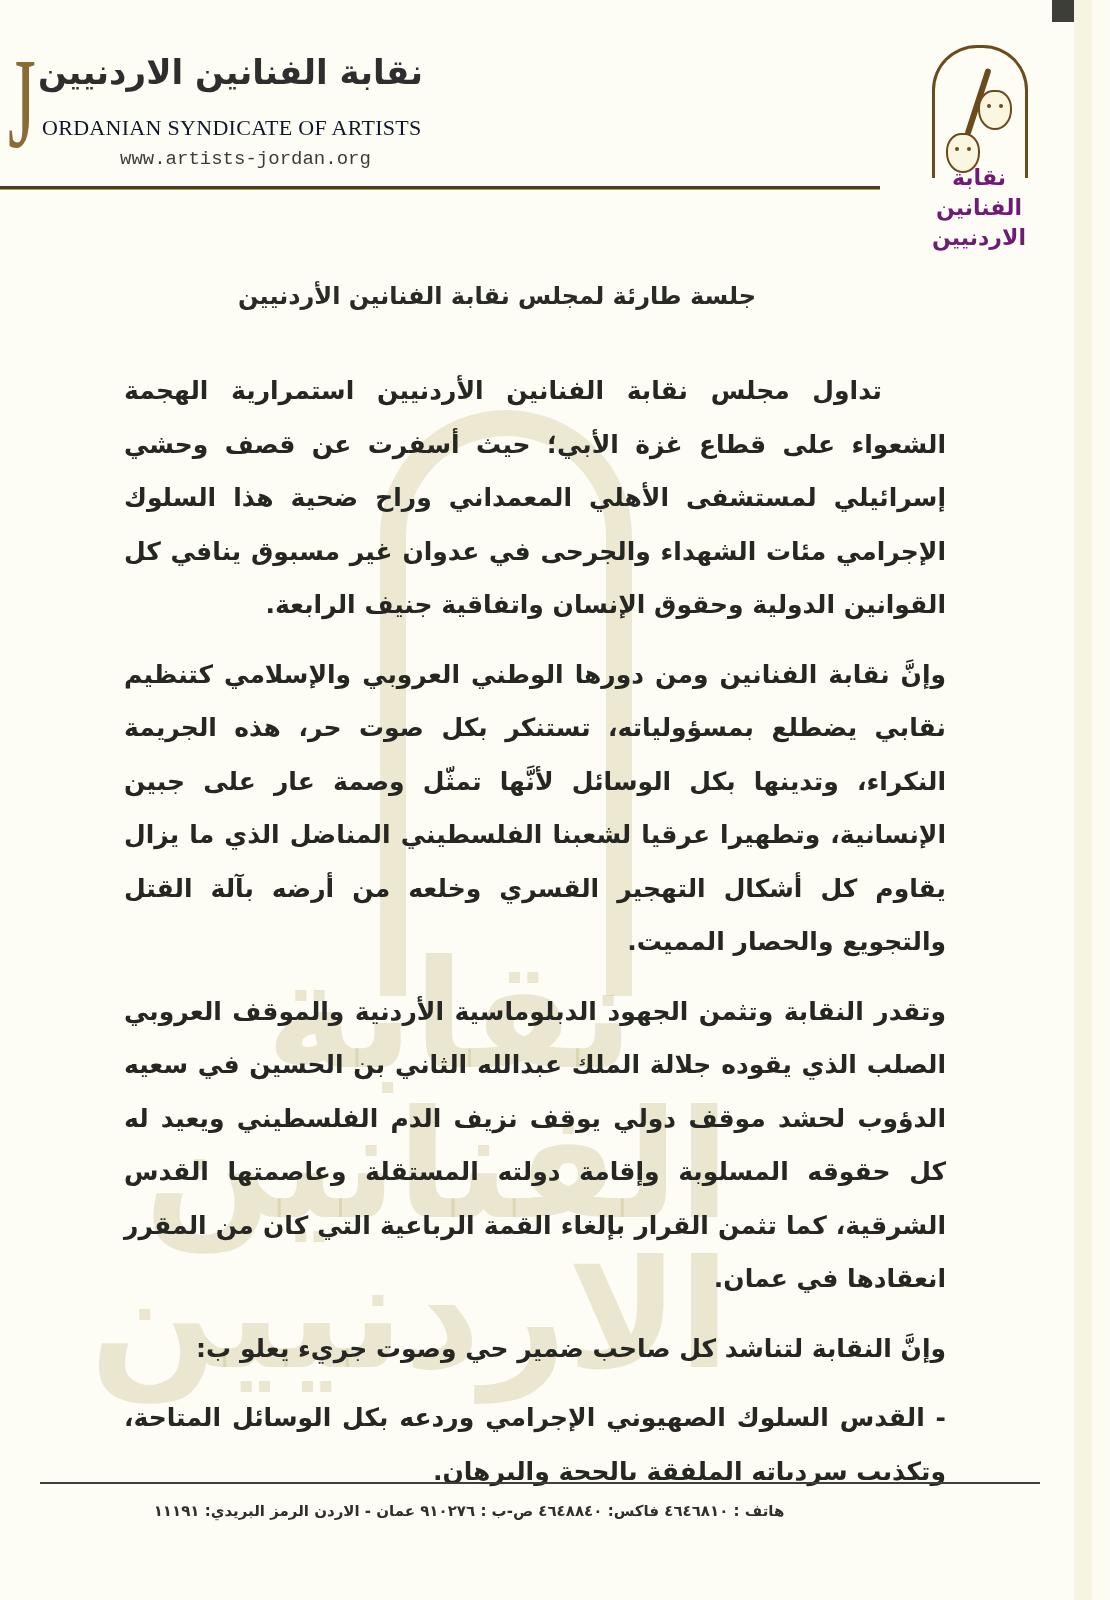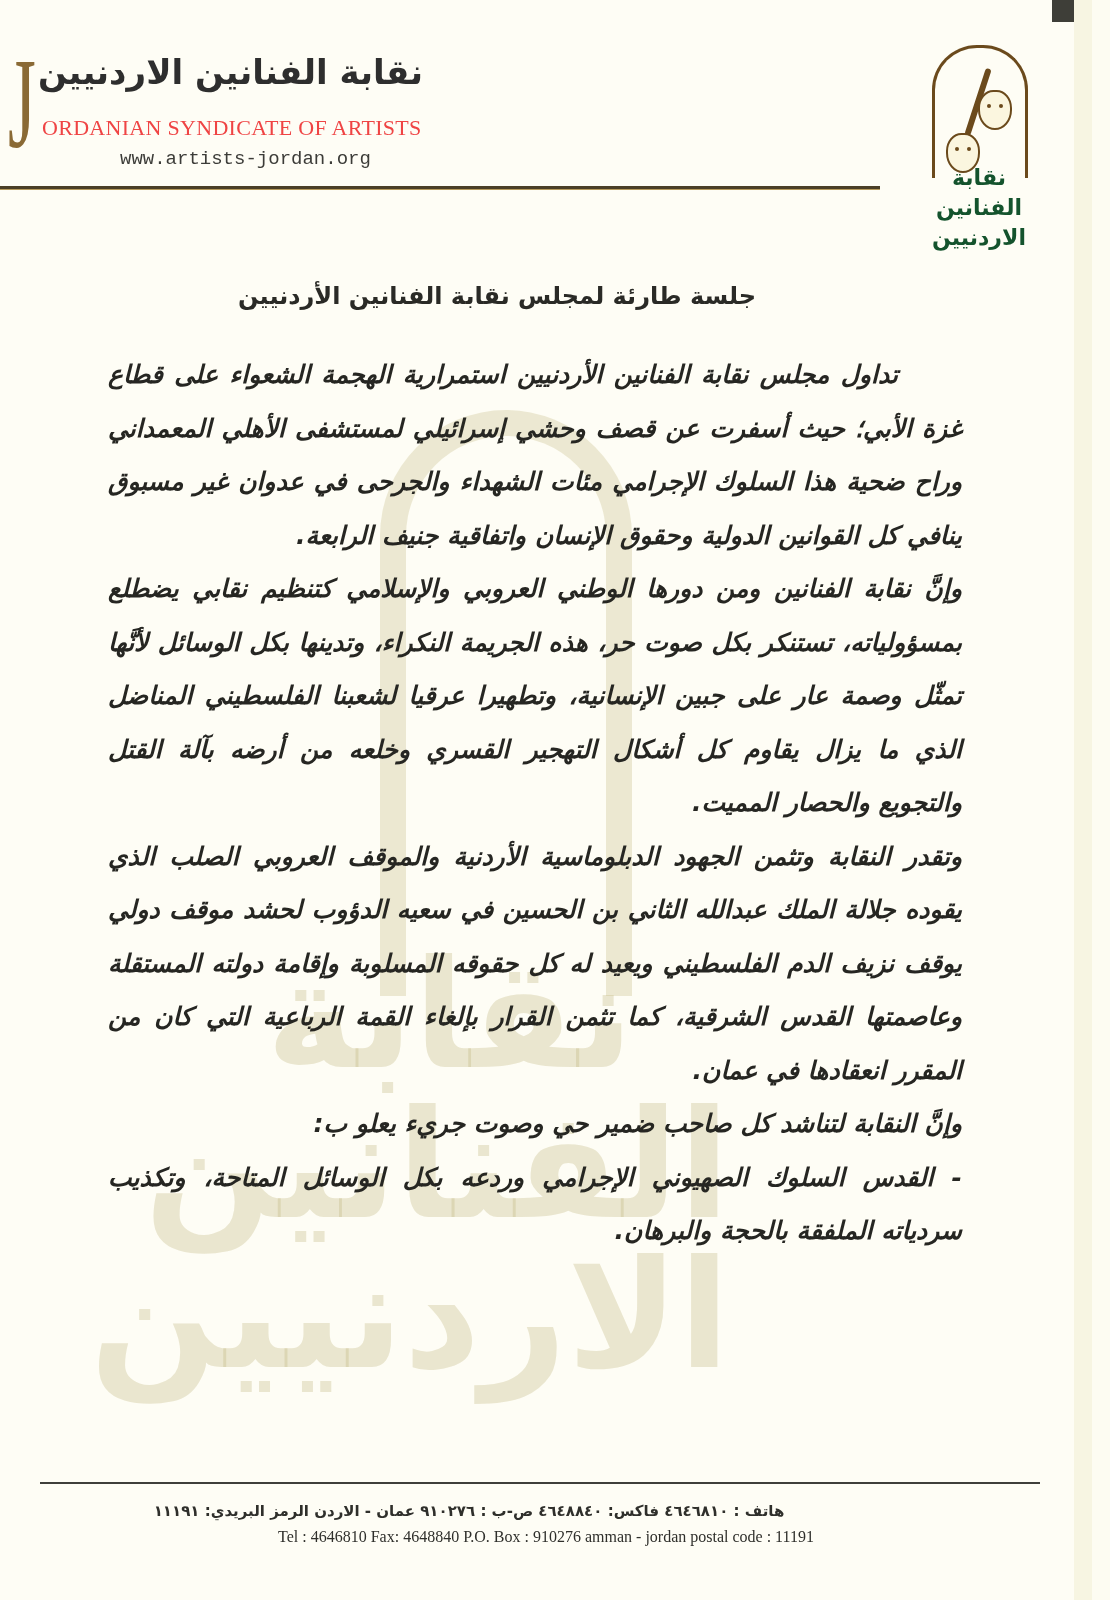--- a/index.html
+++ b/index.html
@@ -17,42 +17,42 @@
   .big-j {
     position: absolute; left: 8px; top: 48px; font-family: "Liberation Serif", serif;
     font-size: 130px; line-height: 110px; color: #8a6a35; transform: scaleX(0.55); transform-origin: left top;
   }
   .ar-name {
     position: absolute; left: 38px; top: 52px; width: 400px; text-align: left; direction: rtl;
     font-family: "DejaVu Sans", sans-serif; font-weight: bold; font-size: 34px; color: #2e2e2e; letter-spacing: 0;
   }
   .en-name {
     position: absolute; left: 42px; top: 115px; font-family: "Liberation Serif", serif;
-    font-size: 22px; color: #ef4444; letter-spacing: 0.3px;
+    font-size: 22px; color: #0f172a; letter-spacing: 0.3px;
   }
   .web {
     position: absolute; left: 120px; top: 148px; font-family: Liberation Mono, monospace;
     font-size: 19px; color: #3c3c38;
   }
   .header-rule {
     position: absolute; left: 0; top: 186px; width: 880px; height: 3px; background: #4a3f26;
   }
   .header-rule2 {
     position: absolute; left: 0; top: 189px; width: 880px; height: 1px; background: #b59a5c;
   }
 
   
   .logo { position: absolute; left: 918px; top: 45px; width: 130px; height: 190px; }
   .logo-arch {
     position: absolute; left: 14px; top: 0; width: 90px; height: 130px;
     border: 3px solid #6b4a1c; border-bottom: none; border-radius: 45px 45px 0 0;
   }
   .logo-text {
     position: absolute; left: -4px; top: 118px; width: 130px; direction: rtl; text-align: center;
-    font-weight: bold; font-size: 22px; line-height: 30px; color: #14532d;
+    font-weight: bold; font-size: 22px; line-height: 30px; color: #701a75;
   }
   .mask { position: absolute; width: 30px; height: 36px; border: 2px solid #6b4a1c; border-radius: 45% 45% 50% 50%; background: #fbf6df; }
   .mask-happy { left: 60px; top: 45px; }
   .mask-sad { left: 28px; top: 88px; }
   .mask .eye { position: absolute; width: 4px; height: 4px; background: #6b4a1c; border-radius: 50%; }
   .note-stem { position: absolute; left: 57px; top: 22px; width: 6px; height: 70px; background: #6b4a1c; border-radius: 3px; transform: rotate(18deg); }
 
   
   .watermark {
     position: absolute; left: 130px; top: 380px; width: 580px; height: 830px; pointer-events: none;
@@ -68,21 +68,21 @@
 
   
   .title {
     position: absolute; left: 0; top: 282px; width: 994px; text-align: center; direction: rtl;
     font-size: 24px; font-weight: bold; color: #2a2a26;
   }
   .body {
     position: absolute; left: 108px; top: 348px; width: 854px; direction: rtl; text-align: justify;
     font-size: 25px; line-height: 53.5px; font-weight: bold; color: #262622;
   }
-  .body p { margin: 0; text-align-last: right; font-style: italic; }
+  .body p { margin: 16px; text-align-last: right; }
   .body p.first { text-indent: 64px; }
 
   
   .footer-rule { position: absolute; left: 40px; top: 1482px; width: 1000px; height: 2px; background: #3f3f3a; }
   .footer-ar {
     position: absolute; left: 0; top: 1502px; width: 938px; text-align: center; direction: rtl;
     font-size: 15px; font-weight: bold; color: #2f2f2b;
   }
   .footer-en {
     position: absolute; left: 0; top: 1528px; width: 1092px; text-align: center;
@@ -129,14 +129,13 @@
   <div class="body">
     <p class="first">تداول مجلس نقابة الفنانين الأردنيين استمرارية الهجمة الشعواء على قطاع غزة الأبي؛ حيث أسفرت عن قصف وحشي إسرائيلي لمستشفى الأهلي المعمداني وراح ضحية هذا السلوك الإجرامي مئات الشهداء والجرحى في عدوان غير مسبوق ينافي كل القوانين الدولية وحقوق الإنسان واتفاقية جنيف الرابعة.</p>
     <p>وإنَّ نقابة الفنانين ومن دورها الوطني العروبي والإسلامي كتنظيم نقابي يضطلع بمسؤولياته، تستنكر بكل صوت حر، هذه الجريمة النكراء، وتدينها بكل الوسائل لأنَّها تمثّل وصمة عار على جبين الإنسانية، وتطهيرا عرقيا لشعبنا الفلسطيني المناضل الذي ما يزال يقاوم كل أشكال التهجير القسري وخلعه من أرضه بآلة القتل والتجويع والحصار المميت.</p>
     <p>وتقدر النقابة وتثمن الجهود الدبلوماسية الأردنية والموقف العروبي الصلب الذي يقوده جلالة الملك عبدالله الثاني بن الحسين في سعيه الدؤوب لحشد موقف دولي يوقف نزيف الدم الفلسطيني ويعيد له كل حقوقه المسلوبة وإقامة دولته المستقلة وعاصمتها القدس الشرقية، كما تثمن القرار بإلغاء القمة الرباعية التي كان من المقرر انعقادها في عمان.</p>
     <p>وإنَّ النقابة لتناشد كل صاحب ضمير حي وصوت جريء يعلو ب:</p>
     <p>- القدس السلوك الصهيوني الإجرامي وردعه بكل الوسائل المتاحة، وتكذيب سردياته الملفقة بالحجة والبرهان.</p>
   </div>
 
   <div class="footer-rule"></div>
   <div class="footer-ar">هاتف : ٤٦٤٦٨١٠   فاكس: ٤٦٤٨٨٤٠  ص-ب : ٩١٠٢٧٦ عمان - الاردن  الرمز البريدي: ١١١٩١</div>
-  <div class="footer-en">Tel : 4646810  Fax:  4648840  P.O. Box : 910276   amman - jordan  postal code :  11191</div>
 </div>
 
 </body></html>

